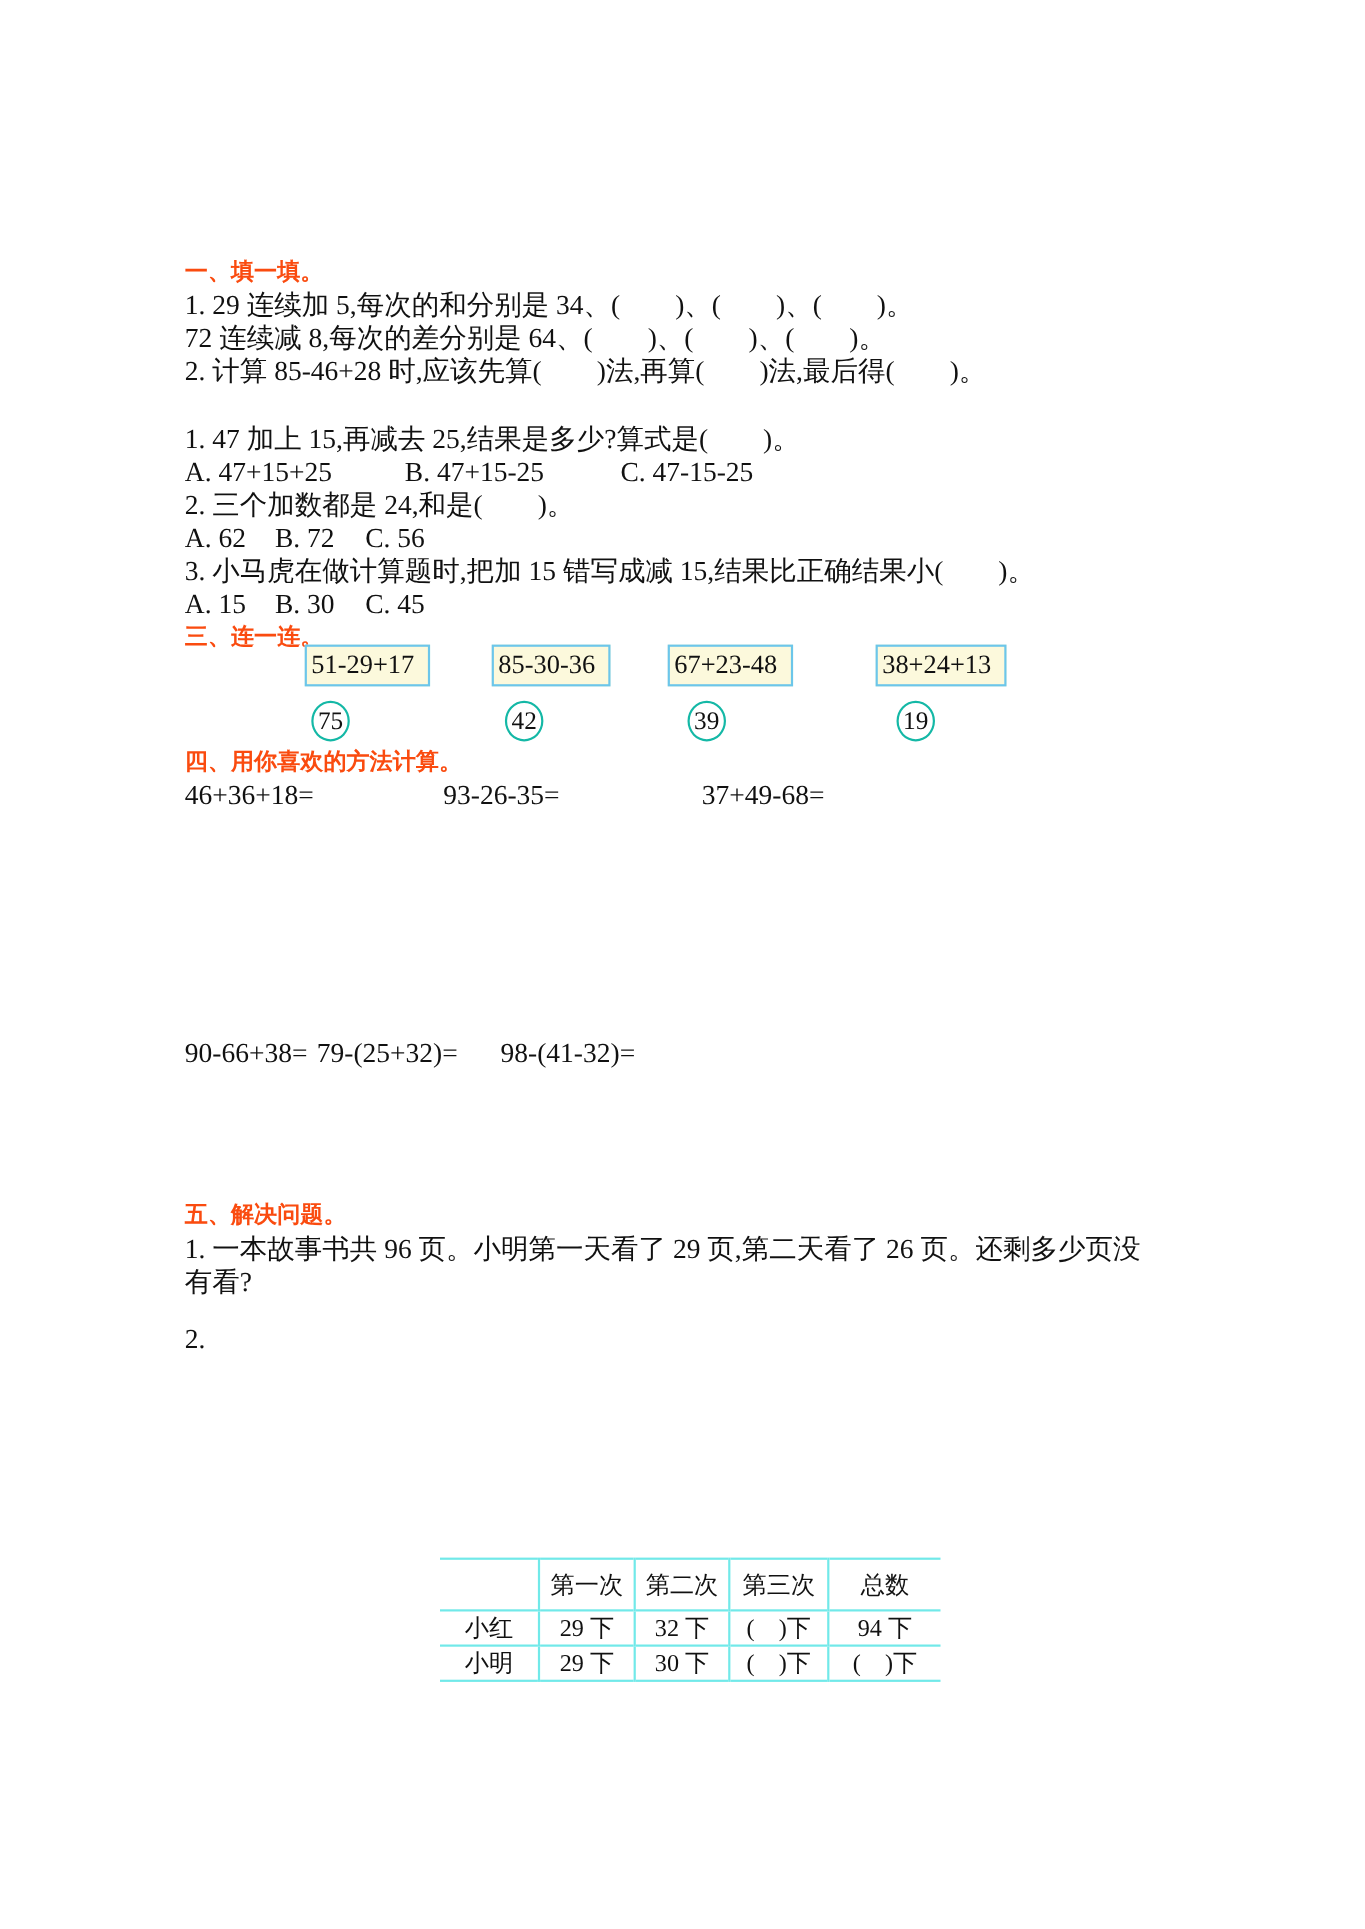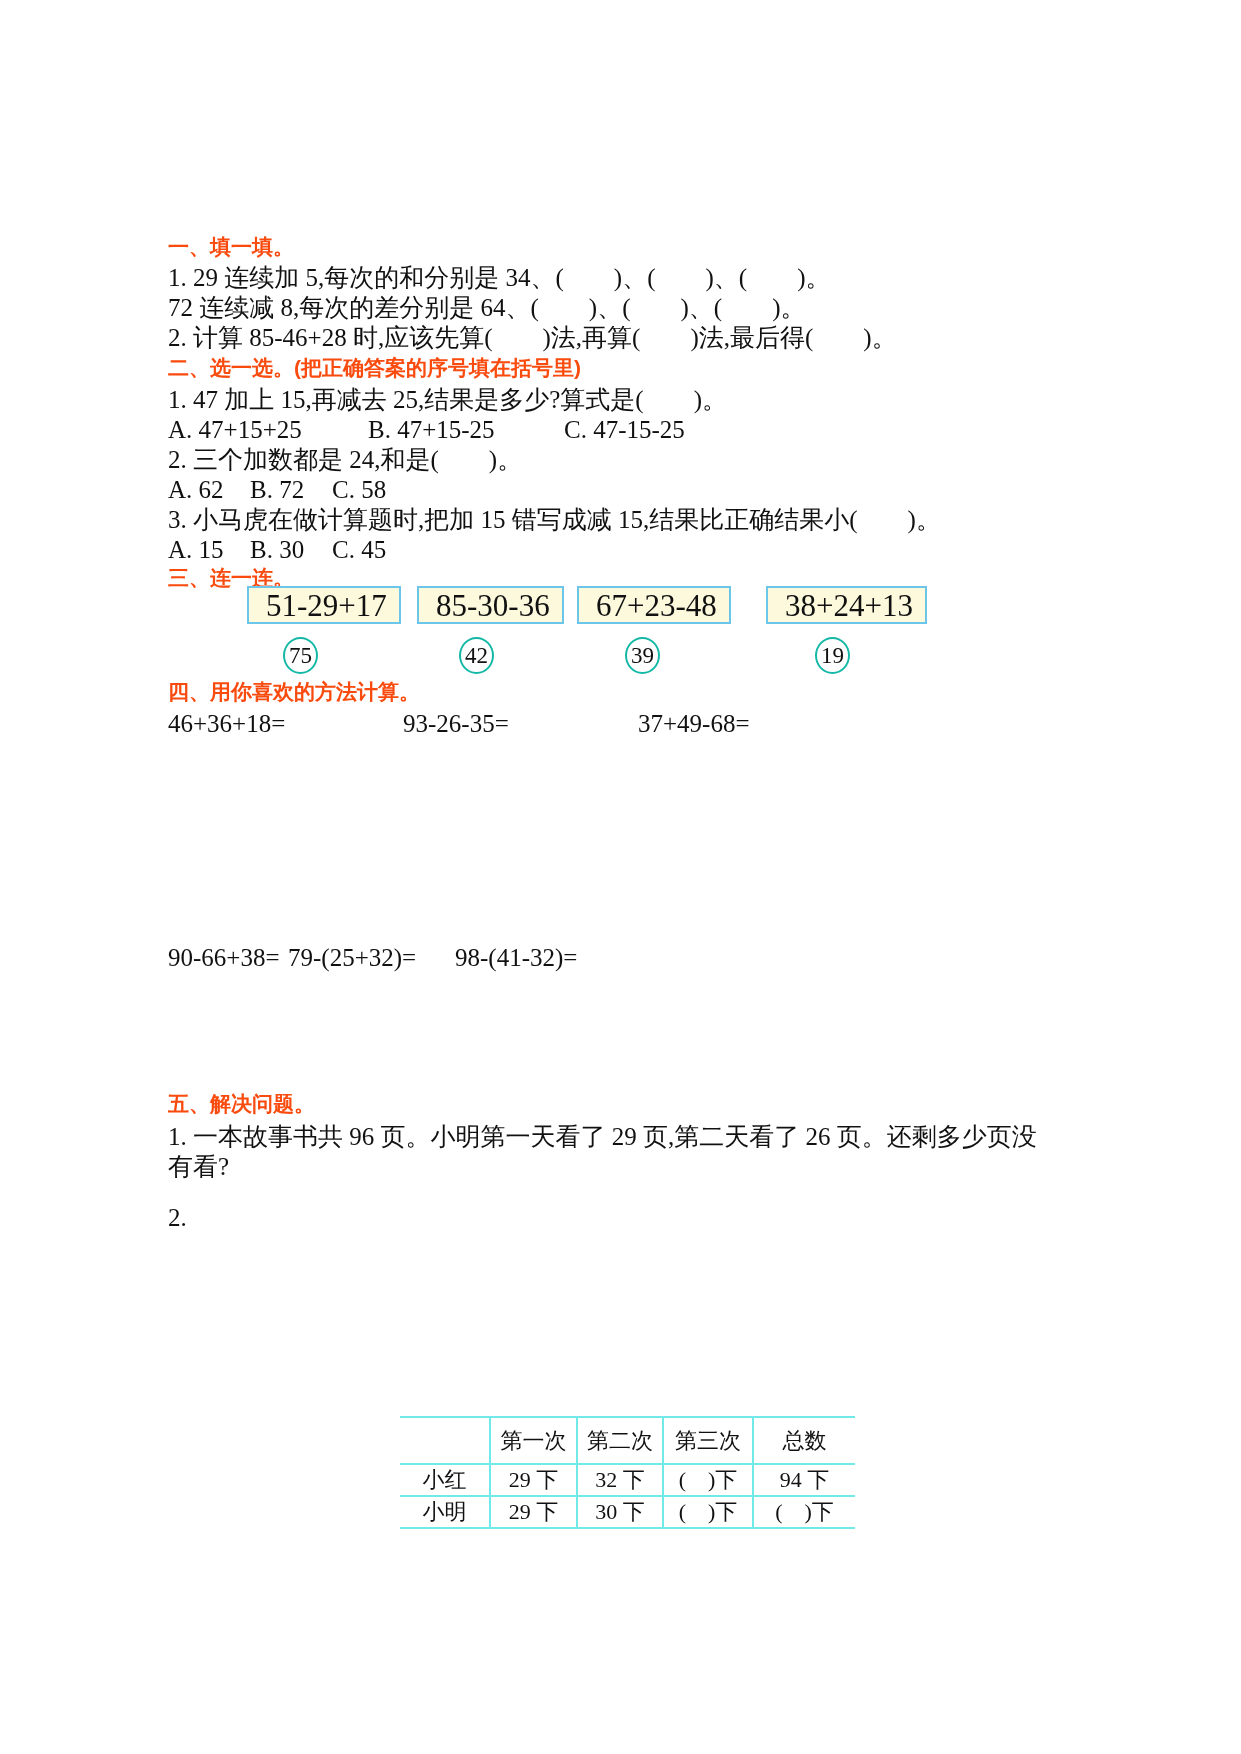--- a/index.html
+++ b/index.html
@@ -41,26 +41,27 @@
     white-space: nowrap;
   }
   .opt-wide { display: inline-block; width: 200px; }
   .opt-mid  { display: inline-block; width: 196px; }
   .opt-narrow { display: inline-block; width: 82px; }
   .expr-box {
     position: absolute;
     top: 586px;
     box-sizing: border-box;
     height: 38px;
-    padding: 1px 12px 0 17px;
+    padding: 1px 12px 0 4px;
     border: 2px solid var(--box_border, #6cc6ea);
     background: var(--box_fill, #fcf9dc);
-    font-size: 31px;
+    font-size: 24px;
     line-height: 33px;
     white-space: nowrap;
+    margin-left: 30px;
   }
   .ans-circle {
     position: absolute;
     top: 637px;
     box-sizing: border-box;
     width: 35px;
     height: 37px;
     border: 2px solid #14b8a6;
     border-radius: 50%;
     font-size: 23px;
@@ -102,28 +103,27 @@
 <body>
 
 <div class="page">
 
 
   <div class="sec-h" style="top:233px">一、填一填。</div>
   <div class="bline" style="top:263px">1. 29 连续加 5,每次的和分别是 34、(　　)、(　　)、(　　)。</div>
   <div class="bline" style="top:293px">72 连续减 8,每次的差分别是 64、(　　)、(　　)、(　　)。</div>
   <div class="bline" style="top:323px">2. 计算 85-46+28 时,应该先算(　　)法,再算(　　)法,最后得(　　)。</div>
 
-  <div class="sec-h" style="top:354px">二、选一选。(把正确答案的序号填在括号里)</div>
   <div class="bline" style="top:385px">1. 47 加上 15,再减去 25,结果是多少?算式是(　　)。</div>
   <div class="bline" style="top:415px">
     <span class="opt-wide">A. 47+15+25</span><span class="opt-mid">B. 47+15-25</span><span>C. 47-15-25</span>
   </div>
   <div class="bline" style="top:445px">2. 三个加数都是 24,和是(　　)。</div>
   <div class="bline" style="top:475px">
-    <span class="opt-narrow">A. 62</span><span class="opt-narrow">B. 72</span><span>C. 58</span>
+    <span class="opt-narrow">A. 62</span><span class="opt-narrow">B. 72</span><span>C. 56</span>
   </div>
   <div class="bline" style="top:505px">3. 小马虎在做计算题时,把加 15 错写成减 15,结果比正确结果小(　　)。</div>
   <div class="bline" style="top:535px">
     <span class="opt-narrow">A. 15</span><span class="opt-narrow">B. 30</span><span>C. 45</span>
   </div>
 
   <div class="sec-h" style="top:564px">三、连一连。</div>
   <div class="expr-box" style="left:247px">51-29+17</div>
   <div class="expr-box" style="left:417px">85-30-36</div>
   <div class="expr-box" style="left:577px">67+23-48</div>

